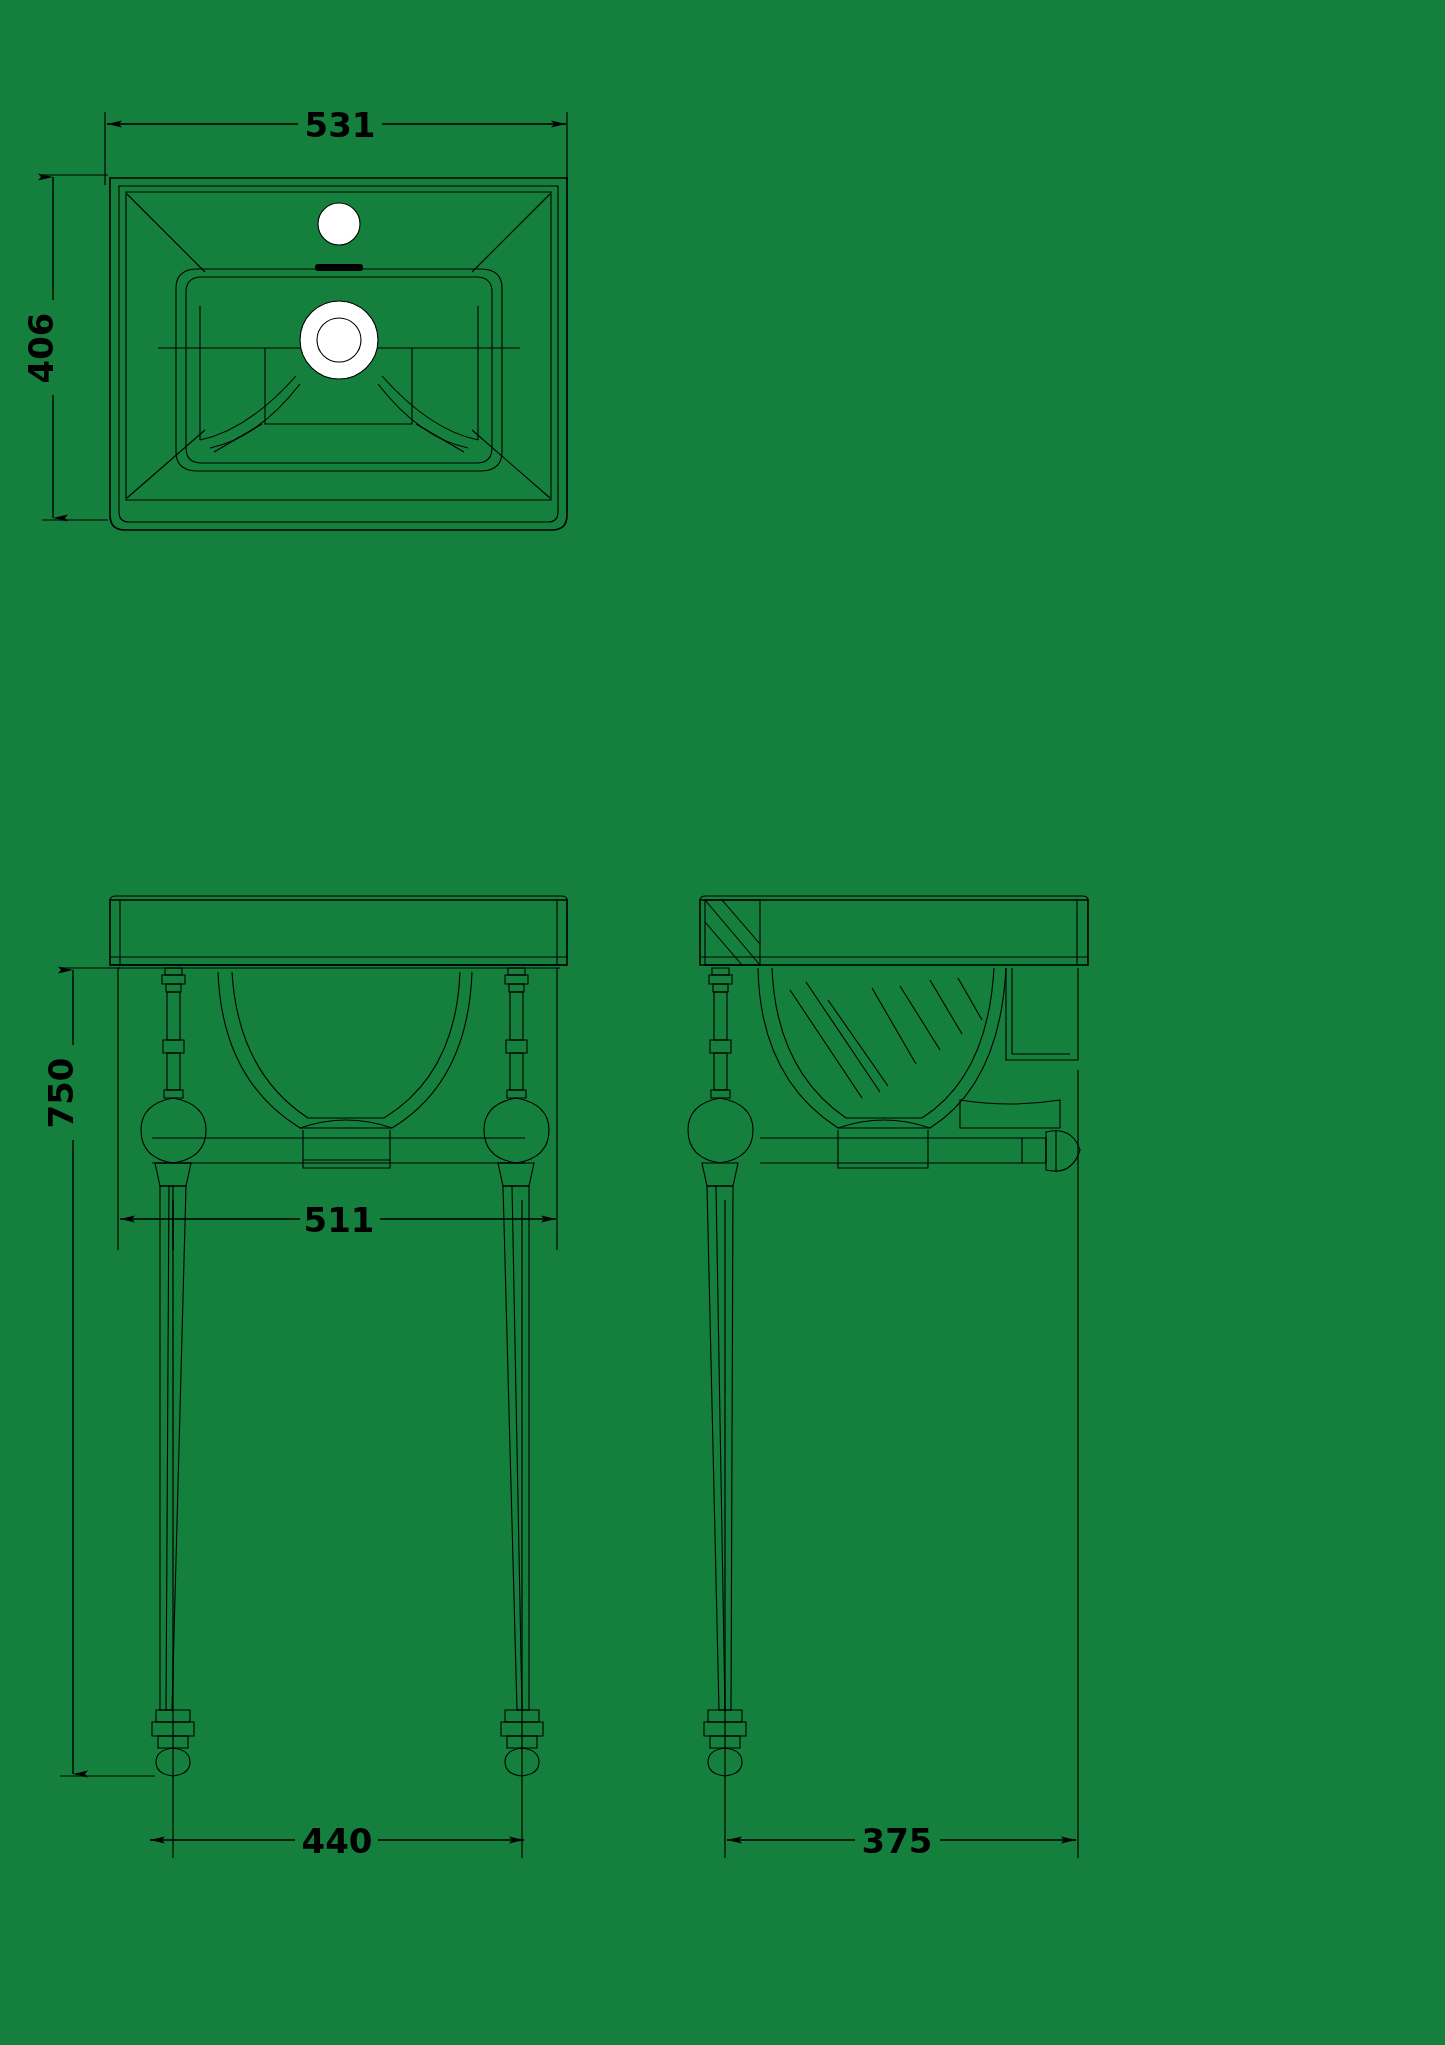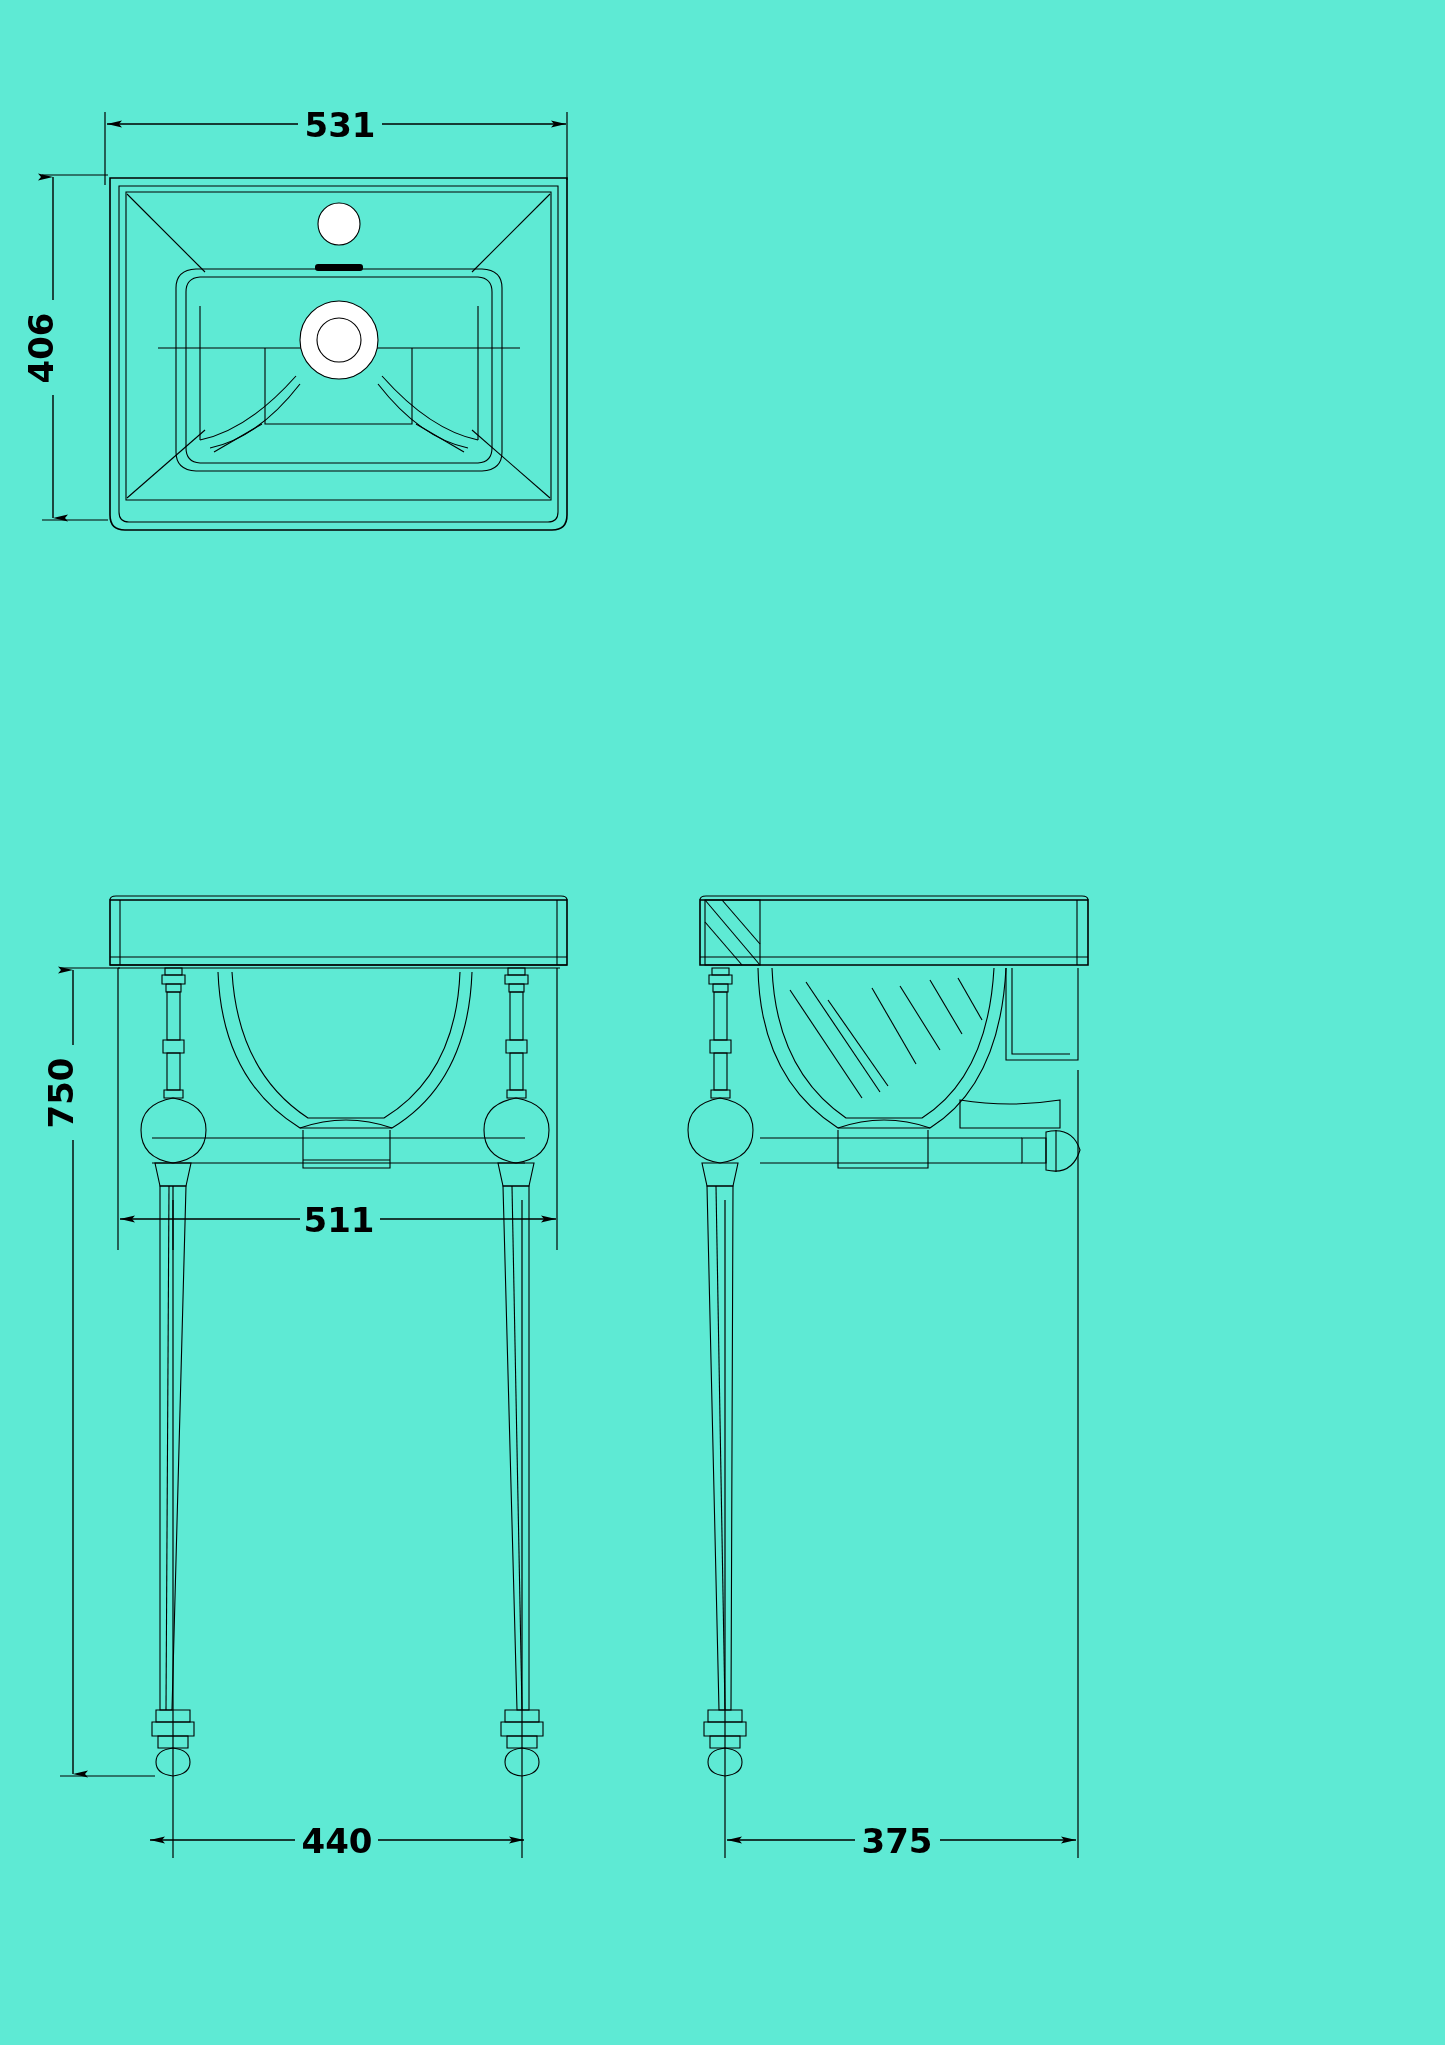--- a/index.html
+++ b/index.html
@@ -1,18 +1,18 @@
 <!DOCTYPE html>
 <html><head>
 <meta charset="utf-8">
 <style>
   html,body{margin:0;padding:0;background:#ffffff;}
   body{width:1445px;height:2045px;overflow:hidden;
        font-family:"DejaVu Sans","Liberation Sans",sans-serif;}
-  #stage{position:relative;width:1445px;height:2045px;background:#5eead4;}
+  #stage{position:relative;width:1445px;height:2045px;background:#15803d;}
   svg#dwg{position:absolute;left:0;top:0;width:1445px;height:2045px;display:block;}
   .dim-text{font-family:"DejaVu Sans","Liberation Sans",sans-serif;
             font-weight:700;font-size:34px;fill:#000;}
   .thin{fill:none;stroke:#000;stroke-width:1.1;}
   .med{fill:none;stroke:#000;stroke-width:1.6;}
   .dimline{fill:none;stroke:#000;stroke-width:1.4;}
   .extline{fill:none;stroke:#000;stroke-width:1.2;}
   .wht2{fill:#ffffff;stroke:#000;stroke-width:1.1;}
   .solidblk{fill:#000;stroke:none;}
 </style>

